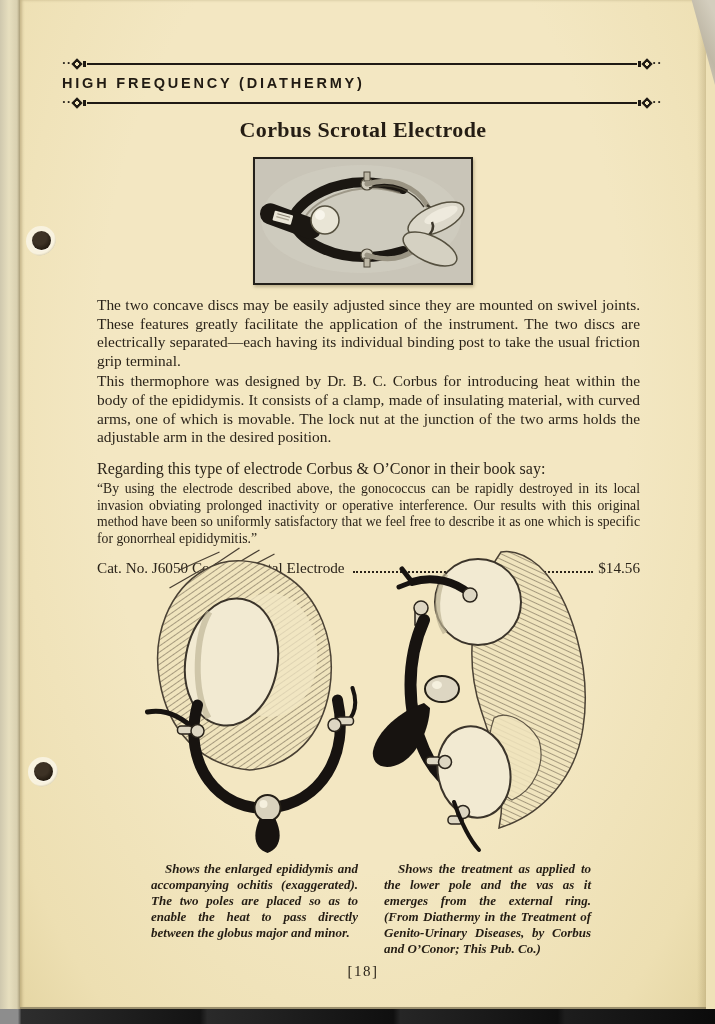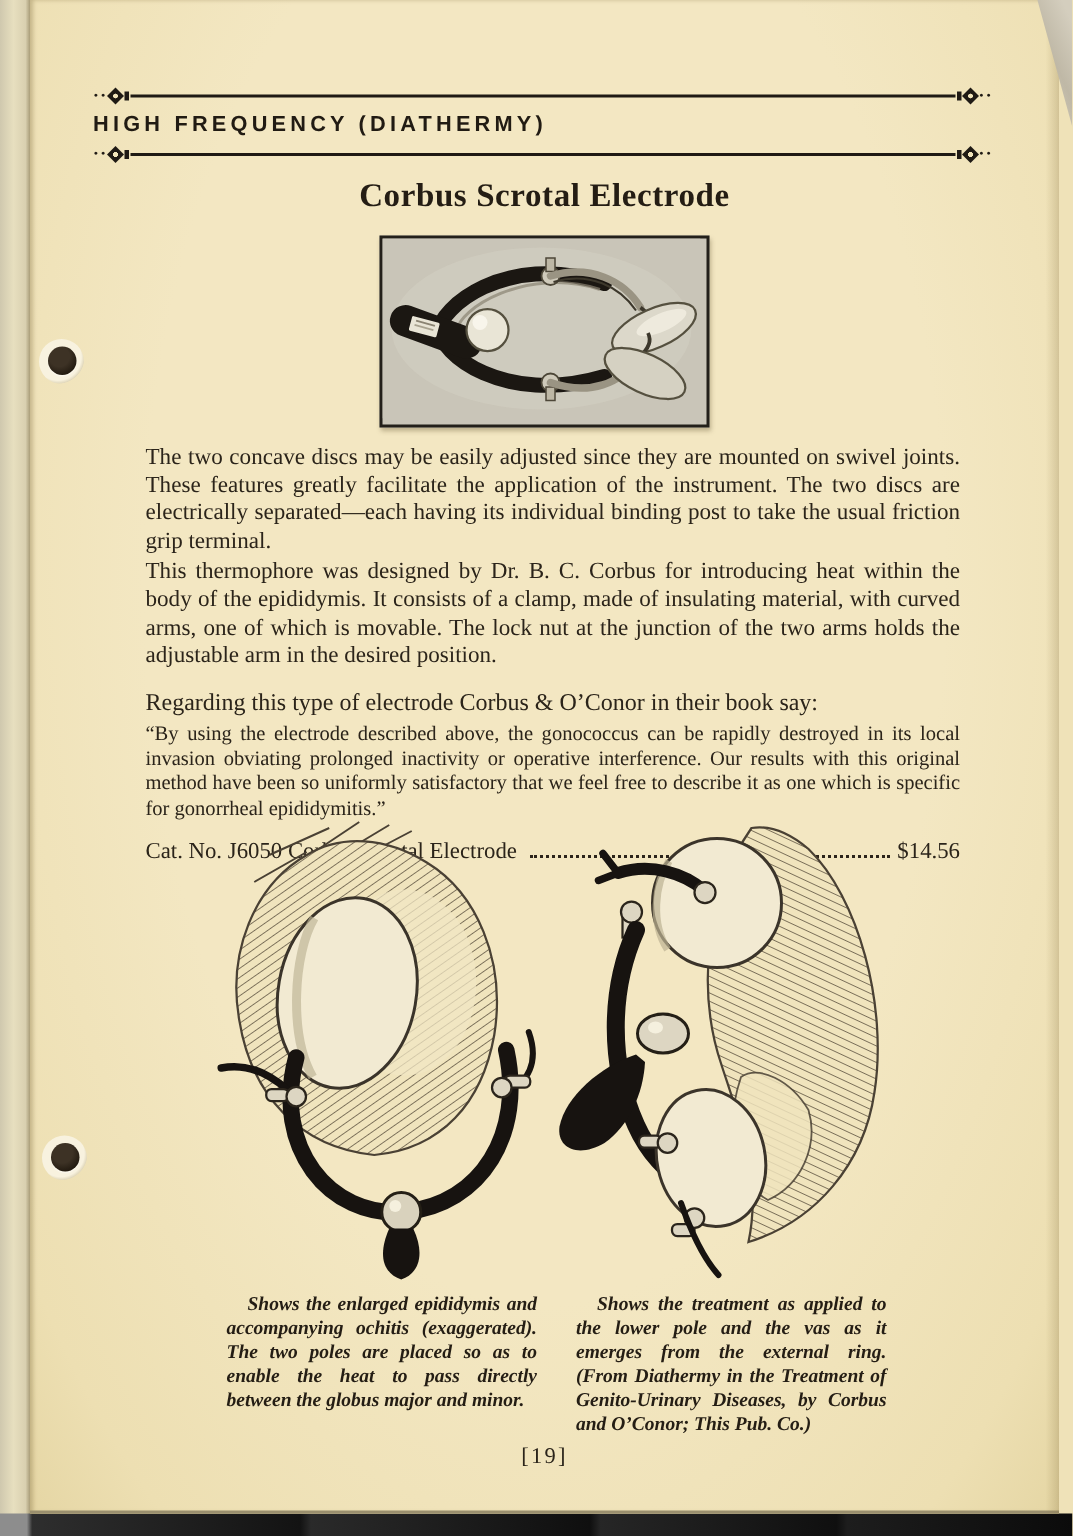--- a/index.html
+++ b/index.html
@@ -218,17 +218,17 @@
       <circle cx="97" cy="272" r="6.5" fill="#ddd6c2" stroke="#2b251c" stroke-width="1.5"></circle>
       <path d="M88,262 C96,285 104,300 113,310" stroke="#171310" stroke-width="4" fill="none" stroke-linecap="round"></path>
     </svg>
   </div>
 
   <div class="captions">
     <div class="caption">Shows the enlarged epididymis and accompanying ochitis (exaggerated). The two poles are placed so as to enable the heat to pass directly between the globus major and minor.</div>
     <div class="caption">Shows the treatment as applied to the lower pole and the vas as it emerges from the external ring. (From Diathermy in the Treatment of Genito-Urinary Diseases, by Corbus and O’Conor; This Pub. Co.)</div>
   </div>
 
-  <div class="pagenum">[19]</div>
+  <div class="pagenum">[18]</div>
 </div>
 
 <div class="hole h1"></div>
 <div class="hole h2"></div>
 
 </body></html>

